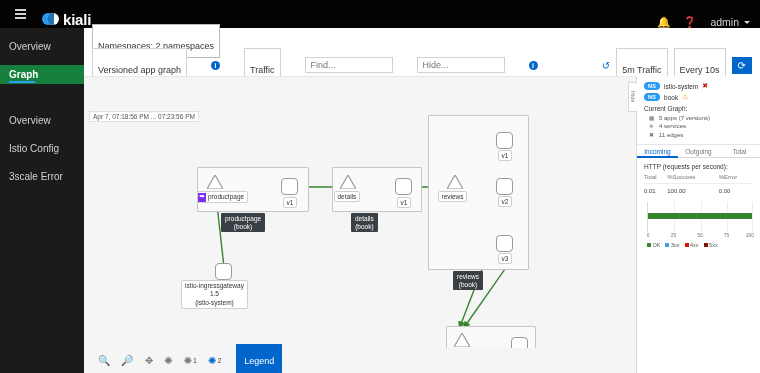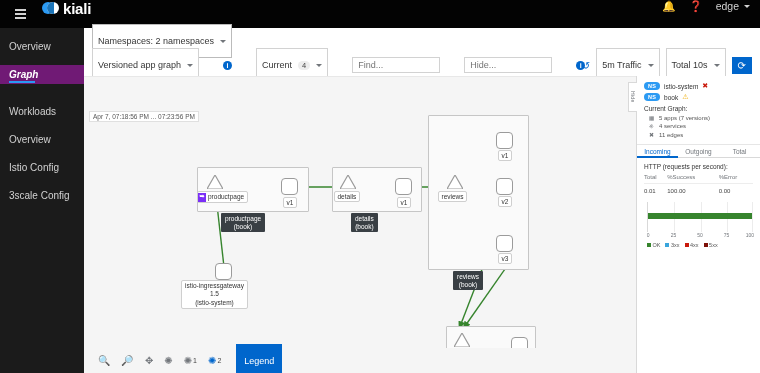--- a/index.html
+++ b/index.html
@@ -6,21 +6,21 @@
   html, body {
     width: 760px; height: 373px;
     font-family: "Liberation Sans", sans-serif;
     background: #fff; overflow: hidden;
   }
   body { position: relative; font-size: 11px; color: #363636; }
 
   
   .masthead {
     position: absolute; top: 0; left: 0; width: 760px; height: 28px;
-    background: #030303; display: flex; align-items: flex-start;
+    background: #030303; display: flex; align-items: flex-end;
   }
   .hamburger { width: 28px; height: 28px; display: flex; flex-direction: column;
     justify-content: center; align-items: center; gap: 2.5px; margin-left: 6px; cursor: pointer; }
   .hamburger span { display: block; width: 11px; height: 1.5px; background: #d2d2d2; }
   .brand { display: flex; align-items: center; gap: 4px; margin-left: 8px; }
   .brand-mark { position: relative; width: 17px; height: 15px; }
   .brand-mark .c1 { position: absolute; left: 0; top: 1px; width: 12px; height: 12px;
     border-radius: 50%; background: #2b9af3; }
   .brand-mark .c2 { position: absolute; left: 5px; top: 1px; width: 12px; height: 12px;
     border-radius: 50%; background: #fff; }
@@ -37,36 +37,36 @@
 
   
   .sidebar {
     position: absolute; top: 28px; left: 0; width: 92px; height: 345px;
     background: #1b1b1b;
   }
   .nav-item {
     height: 19px; display: flex; align-items: center; padding-left: 9px;
     color: #d2d2d2; font-size: 10px; cursor: pointer; position: relative;
   }
-  .nav-item.active { background: #701a75; color: #fff; font-weight: bold; font-style: italic; }
+  .nav-item.active { background: #15803d; color: #fff; font-weight: bold; }
   .nav-item.active::after {
     content: ''; position: absolute; left: 9px; bottom: 1px; width: 26px; height: 2px;
     background: #2b9af3;
   }
   .nav-spacer { height: 9px; }
 
   
   .main { position: absolute; top: 28px; left: 84px; width: 676px; height: 345px;
     background: #fff; }
 
   .ns-bar { height: 26px; display: flex; align-items: center; padding-left: 8px; }
   .ctrl {
     height: 16px; border: 1px solid #d2d2d2; background: #fff; display: inline-flex;
     align-items: center; padding: 16px 5px; font-size: 9px; color: #363636; gap: 6px;
-    cursor: pointer; white-space: nowrap;
+    cursor: pointer; white-space: nowrap; flex-direction: column;
   }
   .ctrl .caret-d { border-top-color: #72767b; }
   .ns-select { border-color: #bbb; }
 
   .tool-bar { height: 22px; display: flex; align-items: center; padding-left: 8px; gap: 24px;
     position: relative; }
   .info-ico {
     width: 9px; height: 9px; border-radius: 50%; background: #0066cc; color: #fff;
     font-size: 7px; line-height: 9px; text-align: center; font-weight: bold; cursor: pointer;
   }
@@ -208,86 +208,83 @@
       <div class="c1"></div>
         <div class="c2"></div>
         <div class="c3"></div>
     </div>
     <div class="brand-text">kiali</div>
   </div>
   <div class="mast-right">
     <div class="mast-ico">🔔</div>
     <div class="mast-ico">❓</div>
     <div class="mast-user">
-      <span>edge</span>
+      <span>admin</span>
       <span class="caret-d"></span>
     </div>
   </div>
 </div>
 
 <div class="sidebar">
   <div class="nav-spacer"></div>
   <div class="nav-item">
     <span>Overview</span>
   </div>
   <div class="nav-spacer"></div>
   <div class="nav-item active">
     <span>Graph</span>
   </div>
   <div class="nav-spacer"></div>
   <div class="nav-spacer"></div>
-  <div class="nav-item">
-    <span>Workloads</span>
-  </div>
   <div class="nav-spacer"></div>
   <div class="nav-item">
     <span>Overview</span>
   </div>
   <div class="nav-spacer"></div>
   <div class="nav-item">
     <span>Istio Config</span>
   </div>
   <div class="nav-spacer"></div>
   <div class="nav-item">
-    <span>3scale Config</span>
+    <span>3scale Error</span>
   </div>
 </div>
 
 <div class="main">
 
   <div class="ns-bar">
     <div class="ctrl ns-select">
       <span>Namespaces: 2 namespaces</span>
       <span class="caret-d"></span>
     </div>
   </div>
 
   <div class="tool-bar">
     <div class="ctrl">
       <span>Versioned app graph</span>
       <span class="caret-d"></span>
     </div>
     <div class="info-ico">i</div>
     <div class="ctrl">
-      <span>Current</span>
+      <span>Traffic</span>
       <span class="badge-pill">4</span>
       <span class="caret-d"></span>
     </div>
     <input class="txt-input" placeholder="Find..." style="">
     <input class="txt-input" placeholder="Hide..." style="">
     <div class="info-ico">i</div>
 
     <div class="tool-right">
       <div class="refresh-ico">↺</div>
       <div class="ctrl">
         <span>5m Traffic</span>
         <span class="caret-d"></span>
       </div>
       <div class="ctrl">
-        <span>Total 10s</span>
+        <span>Every 10s</span>
         <span class="caret-d"></span>
       </div>
       <div class="btn-blue">
         <span>⟳</span>
       </div>
     </div>
   </div>
 
   <div class="canvas">
 

